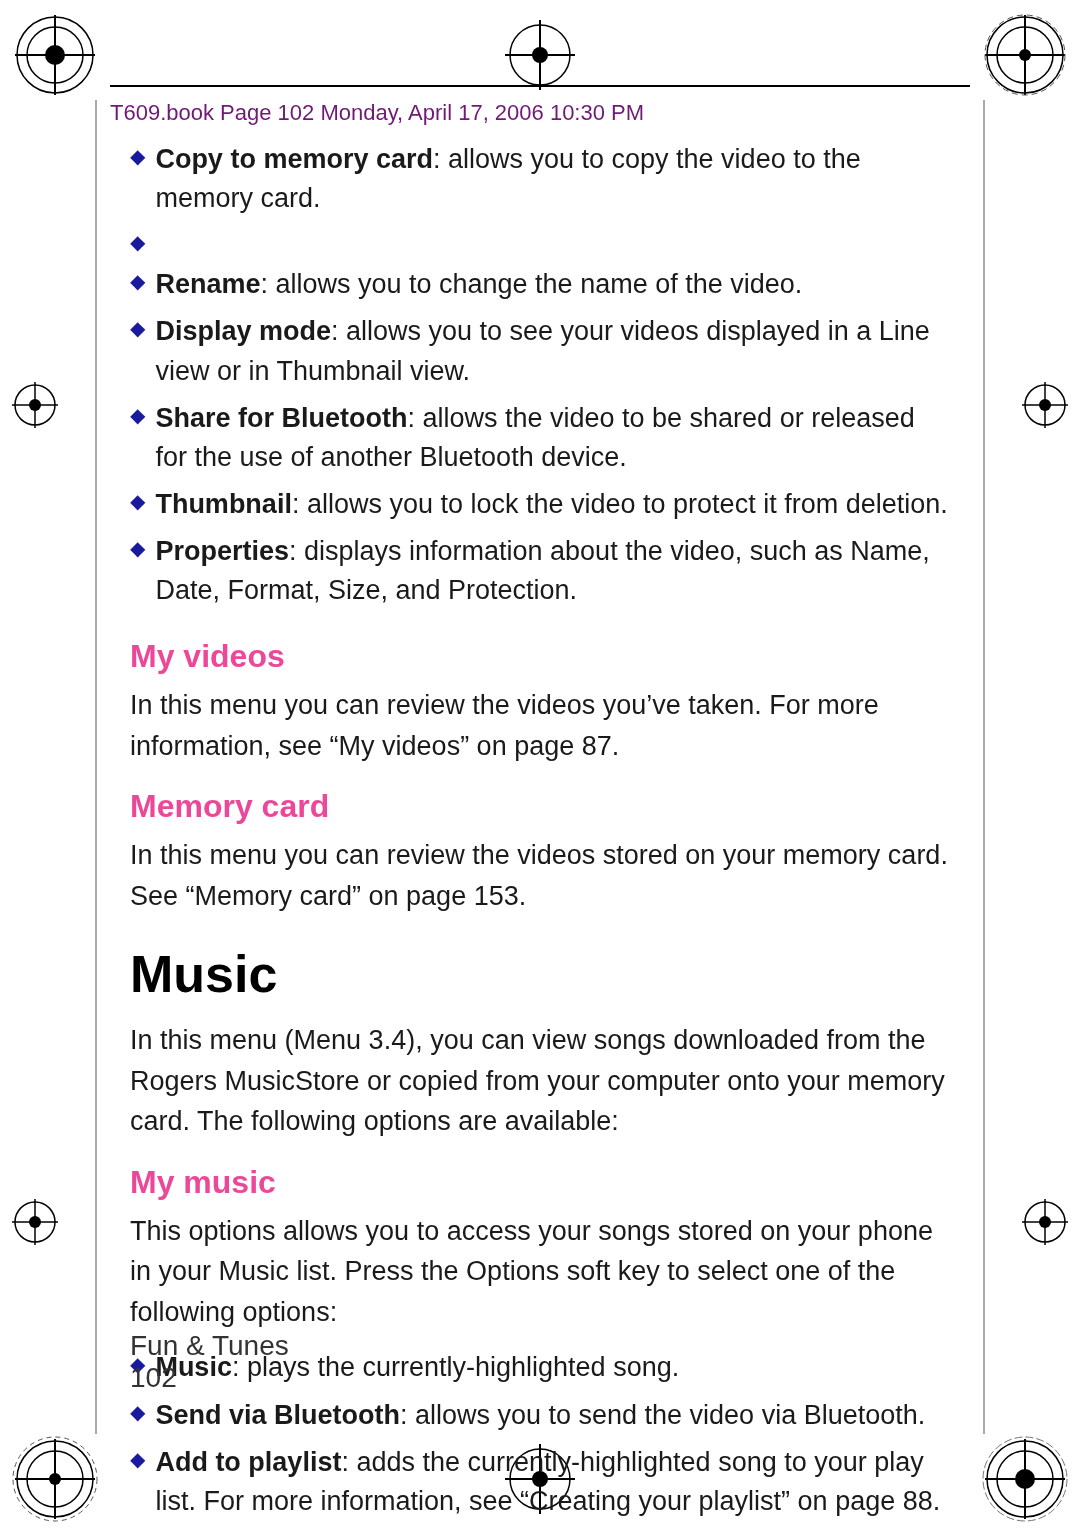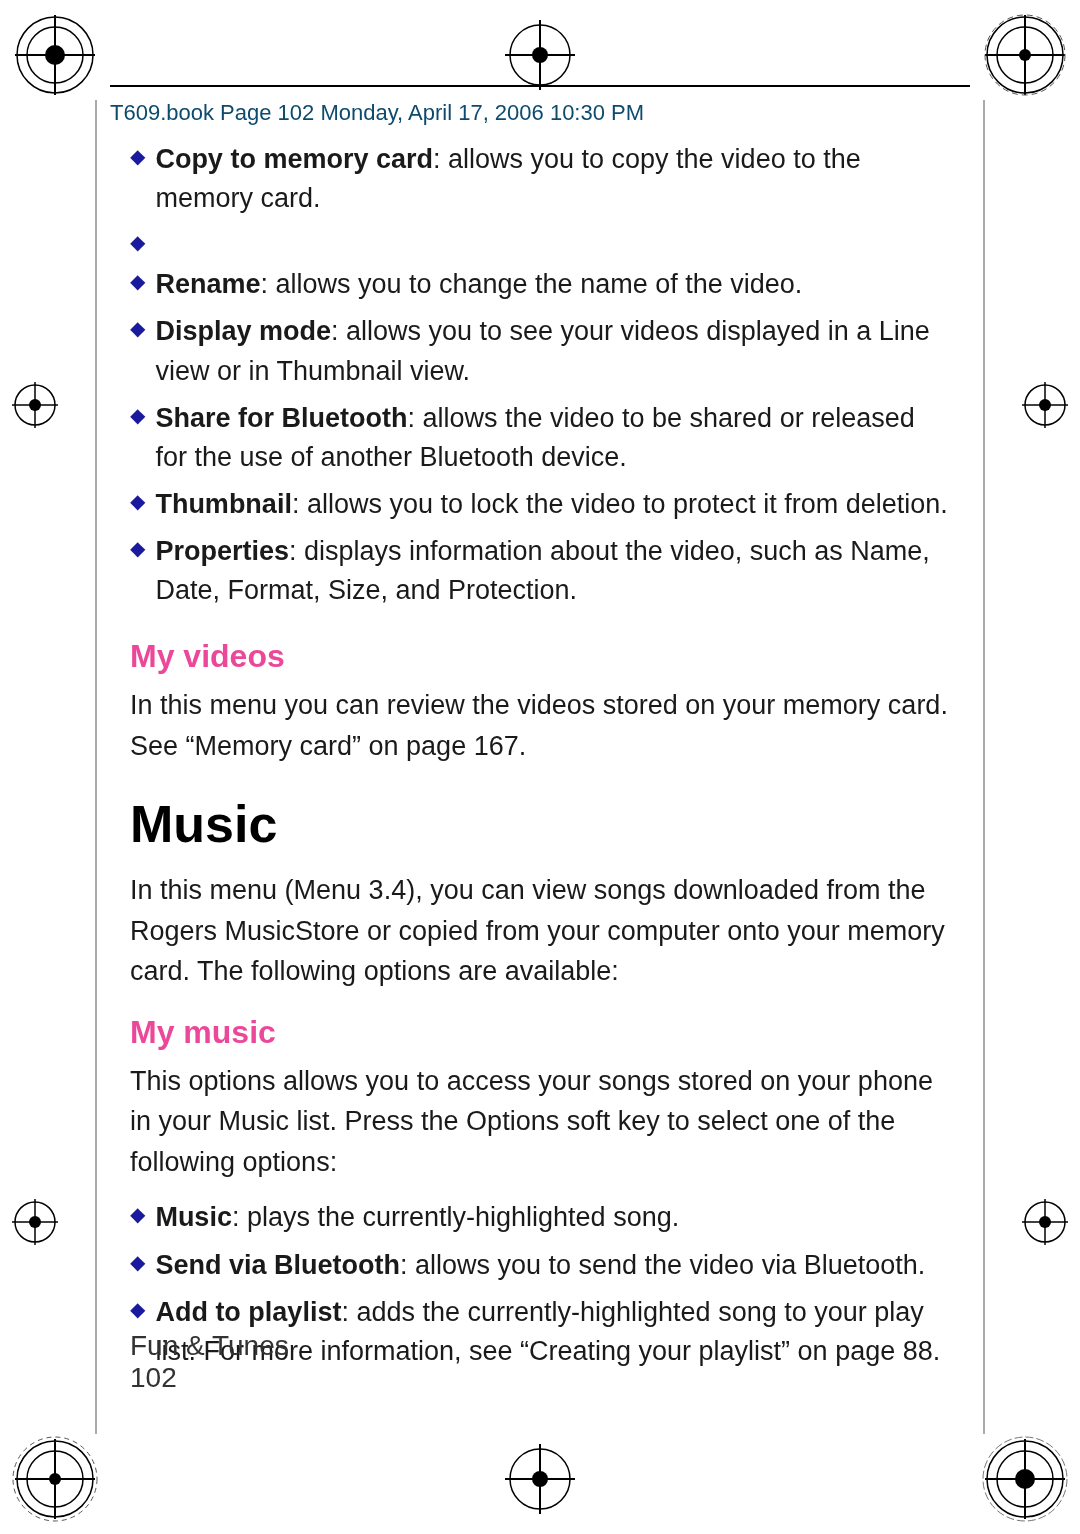--- a/index.html
+++ b/index.html
@@ -54,21 +54,21 @@
       position: absolute;
       top: 85px;
       left: 110px;
       right: 110px;
       border-top: 2px solid #000;
       padding-top: 8px;
     }
 
     .header-text {
       font-size: 22px;
-      color: #0c4a6e;
+      color: #701a75;
     }
 
     .content-area {
       position: absolute;
       top: 140px;
       left: 130px;
       right: 130px;
       bottom: 140px;
     }
 
@@ -299,24 +299,26 @@
 
       <div class="bullet-item">
         <span class="diamond">◆</span>
         <span><span class="bold">Properties</span>: displays information about the video, such as Name, Date, Format, Size, and Protection.</span>
       </div>
 
     </div>
 
     <div>
       <div class="section-heading-blue">My videos</div>
+      <div class="body-text">In this menu you can review the videos you’ve taken. For more information, see “My videos” on page 87.</div>
     </div>
 
     <div>
-      <div class="body-text">In this menu you can review the videos stored on your memory card. See “Memory card” on page 167.</div>
+      <div class="section-heading-blue">Memory card</div>
+      <div class="body-text">In this menu you can review the videos stored on your memory card. See “Memory card” on page 153.</div>
     </div>
 
     <div>
       <div class="section-heading-large">Music</div>
       <div class="body-text">
         In this menu (<span class="bold">Menu 3.4</span>), you can view songs downloaded from the Rogers MusicStore or copied from your computer onto your memory card. The following options are available:
       </div>
     </div>
 
     <div>

